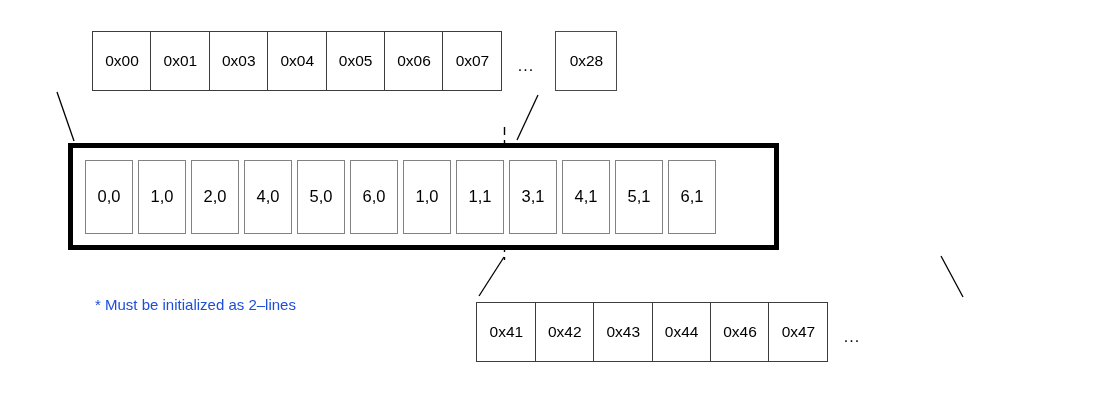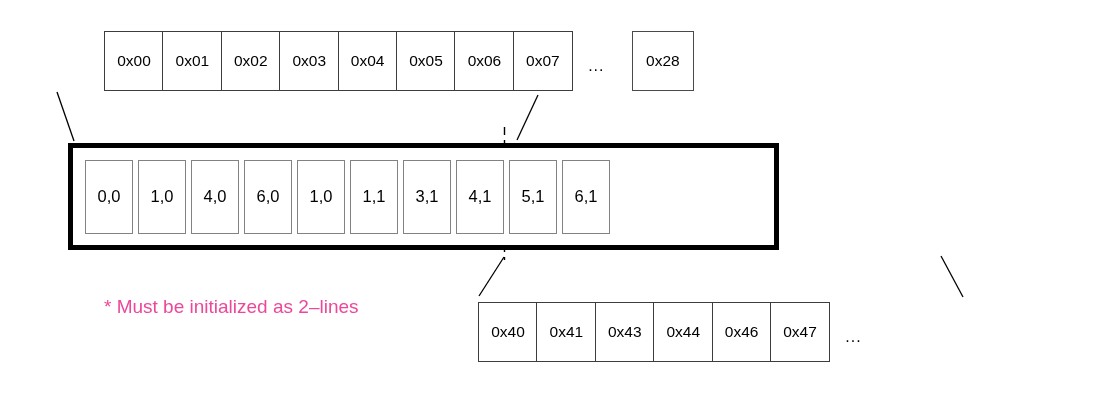--- a/index.html
+++ b/index.html
@@ -40,21 +40,21 @@
     width: 47px;
     display: flex;
     align-items: center;
     justify-content: center;
     font-size: 16px;
     letter-spacing: 1px;
     padding-top: 10px;
     box-sizing: border-box;
   }
   .acell.lone {
-    margin-left: 12px;
+    margin-left: 6px;
     width: 62px;
     border: 1.6px solid #4a4a4a;
   }
   .buffer {
     position: absolute;
     left: 68px;
     top: 143px;
     width: 711px;
     height: 107px;
     box-sizing: border-box;
@@ -72,24 +72,24 @@
     border: 1.6px solid #828282;
     display: flex;
     align-items: center;
     justify-content: center;
     font-size: 16.5px;
     background: #ffffff;
     flex: 0 0 auto;
   }
   .note {
     position: absolute;
-    left: 104px;
+    left: 95px;
     top: 296px;
-    font-size: 19px;
-    color: #ec4899;
+    font-size: 15px;
+    color: #1d4ed8;
     white-space: nowrap;
   }
 </style>
 </head>
 <body>
 
 <div class="canvas">
 
   <svg class="connectors" viewBox="0 0 1113 400">
 
@@ -97,51 +97,52 @@
 
     <line x1="538" y1="95" x2="517" y2="140" stroke="#000000" stroke-width="1.3"></line>
 
     <line x1="504" y1="257" x2="479" y2="296" stroke="#000000" stroke-width="1.3"></line>
 
     <line x1="941" y1="256" x2="963" y2="297" stroke="#000000" stroke-width="1.3"></line>
 
     <line x1="504.5" y1="127" x2="504.5" y2="260" stroke="#000000" stroke-width="1.4" stroke-dasharray="8 5"></line>
   </svg>
 
-  <div class="addr-row" style="left:68px; top:31px;padding-left:36px;">
+  <div class="addr-row" style="left:56px; top:31px;padding-left:36px;">
     <div class="acell first">0x00</div>
     <div class="acell">0x01</div>
-    <div class="acell">0x02</div>
     <div class="acell">0x03</div>
     <div class="acell">0x04</div>
     <div class="acell">0x05</div>
     <div class="acell">0x06</div>
     <div class="acell">0x07</div>
     <div class="ellipsis-box">...</div>
     <div class="acell lone">0x28</div>
   </div>
 
   <div class="buffer">
     <div class="bcell">0,0</div>
     <div class="bcell">1,0</div>
+    <div class="bcell">2,0</div>
     <div class="bcell">4,0</div>
+    <div class="bcell">5,0</div>
     <div class="bcell">6,0</div>
     <div class="bcell">1,0</div>
     <div class="bcell">1,1</div>
     <div class="bcell">3,1</div>
     <div class="bcell">4,1</div>
     <div class="bcell">5,1</div>
     <div class="bcell">6,1</div>
   </div>
 
   <div class="note">* Must be initialized as 2–lines</div>
 
   <div class="addr-row" style="left:478px; top:302px;">
-    <div class="acell first">0x40</div>
     <div class="acell">0x41</div>
+    <div class="acell">0x42</div>
     <div class="acell">0x43</div>
     <div class="acell">0x44</div>
     <div class="acell">0x46</div>
     <div class="acell">0x47</div>
     <div class="ellipsis-box">...</div>
   </div>
 
 </div>
 
 </body></html>

